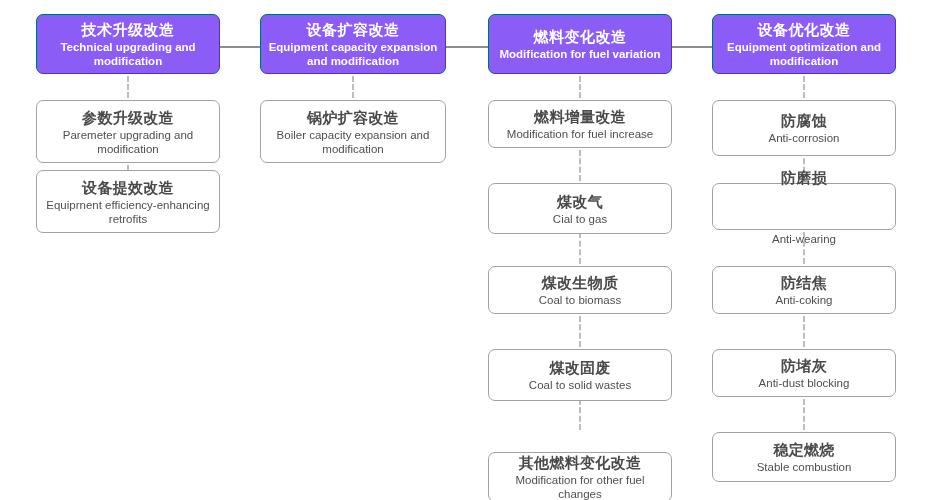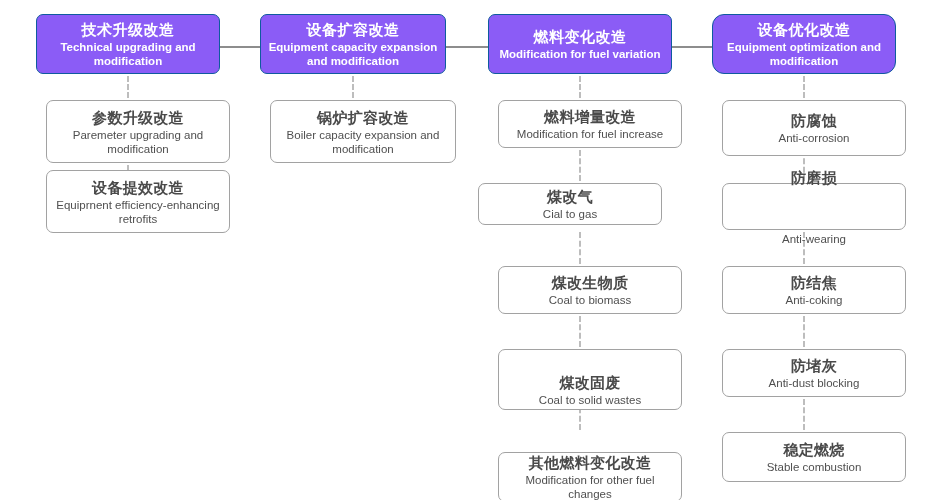--- a/index.html
+++ b/index.html
@@ -65,21 +65,20 @@
     line-height: 14px;
     margin-top: 1px;
   }
 
   
   .node.child {
     background: #ffffff;
     border: 1px solid #a2a2a2;
     color: #434343;
     padding: 2px 5px;
-    margin-left: 10px;
   }
   .node.child .cn {
     font-size: 15px;
     font-weight: bold;
     line-height: 19px;
     color: #4a4a4a;
     letter-spacing: 0.3px;
   }
   .node.child .en {
     font-size: 11.5px;
@@ -125,37 +124,37 @@
     </div>
     <div class="v-connector" style="left: 579px; top: 76px; height: 22px;"></div>
     <div class="v-connector" style="left: 579px; top: 150px; height: 31px;"></div>
     <div class="v-connector" style="left: 579px; top: 232px; height: 32px;"></div>
     <div class="v-connector" style="left: 579px; top: 316px; height: 31px;"></div>
     <div class="v-connector" style="left: 579px; top: 399px; height: 31px;"></div>
     <div class="node child" style="left: 488px; top: 100px; width: 184px; height: 48px;">
       <div class="cn">燃料增量改造</div>
       <div class="en">Modification for fuel increase</div>
     </div>
-    <div class="node child" style="left: 468px; top: 183px; width: 184px; height: 42px;">
+    <div class="node child" style="left: 488px; top: 183px; width: 184px; height: 51px;">
       <div class="cn">煤改气</div>
       <div class="en">Cial to gas</div>
     </div>
     <div class="node child" style="left: 488px; top: 266px; width: 184px; height: 48px; text-align: center;">
       <div class="cn">煤改生物质</div>
       <div class="en">Coal to biomass</div>
     </div>
-    <div class="node child" style="left: 488px; top: 349px; width: 184px; height: 61px; justify-content: flex-end;">
+    <div class="node child" style="left: 488px; top: 349px; width: 184px; height: 52px;">
       <div class="cn">煤改固废</div>
       <div class="en">Coal to solid wastes</div>
     </div>
     <div class="node child" style="left: 488px; top: 452px; width: 184px; height: 50px;">
       <div class="cn">其他燃料变化改造</div>
       <div class="en">Modification for other fuel changes</div>
     </div>
-    <div class="node header" style="left: 712px; top: 14px; width: 184px; height: 60px; border-radius: 12px;">
+    <div class="node header" style="left: 712px; top: 14px; width: 184px; height: 60px;">
       <div class="cn">设备优化改造</div>
       <div class="en">Equipment optimization and modification</div>
     </div>
     <div class="v-connector" style="left: 803px; top: 76px; height: 22px;"></div>
     <div class="v-connector" style="left: 803px; top: 150px; height: 31px;"></div>
     <div class="v-connector" style="left: 803px; top: 232px; height: 32px;"></div>
     <div class="v-connector" style="left: 803px; top: 316px; height: 31px;"></div>
     <div class="v-connector" style="left: 803px; top: 399px; height: 31px;"></div>
     <div class="node child" style="left: 712px; top: 100px; width: 184px; height: 56px;">
       <div class="cn">防腐蚀</div>

